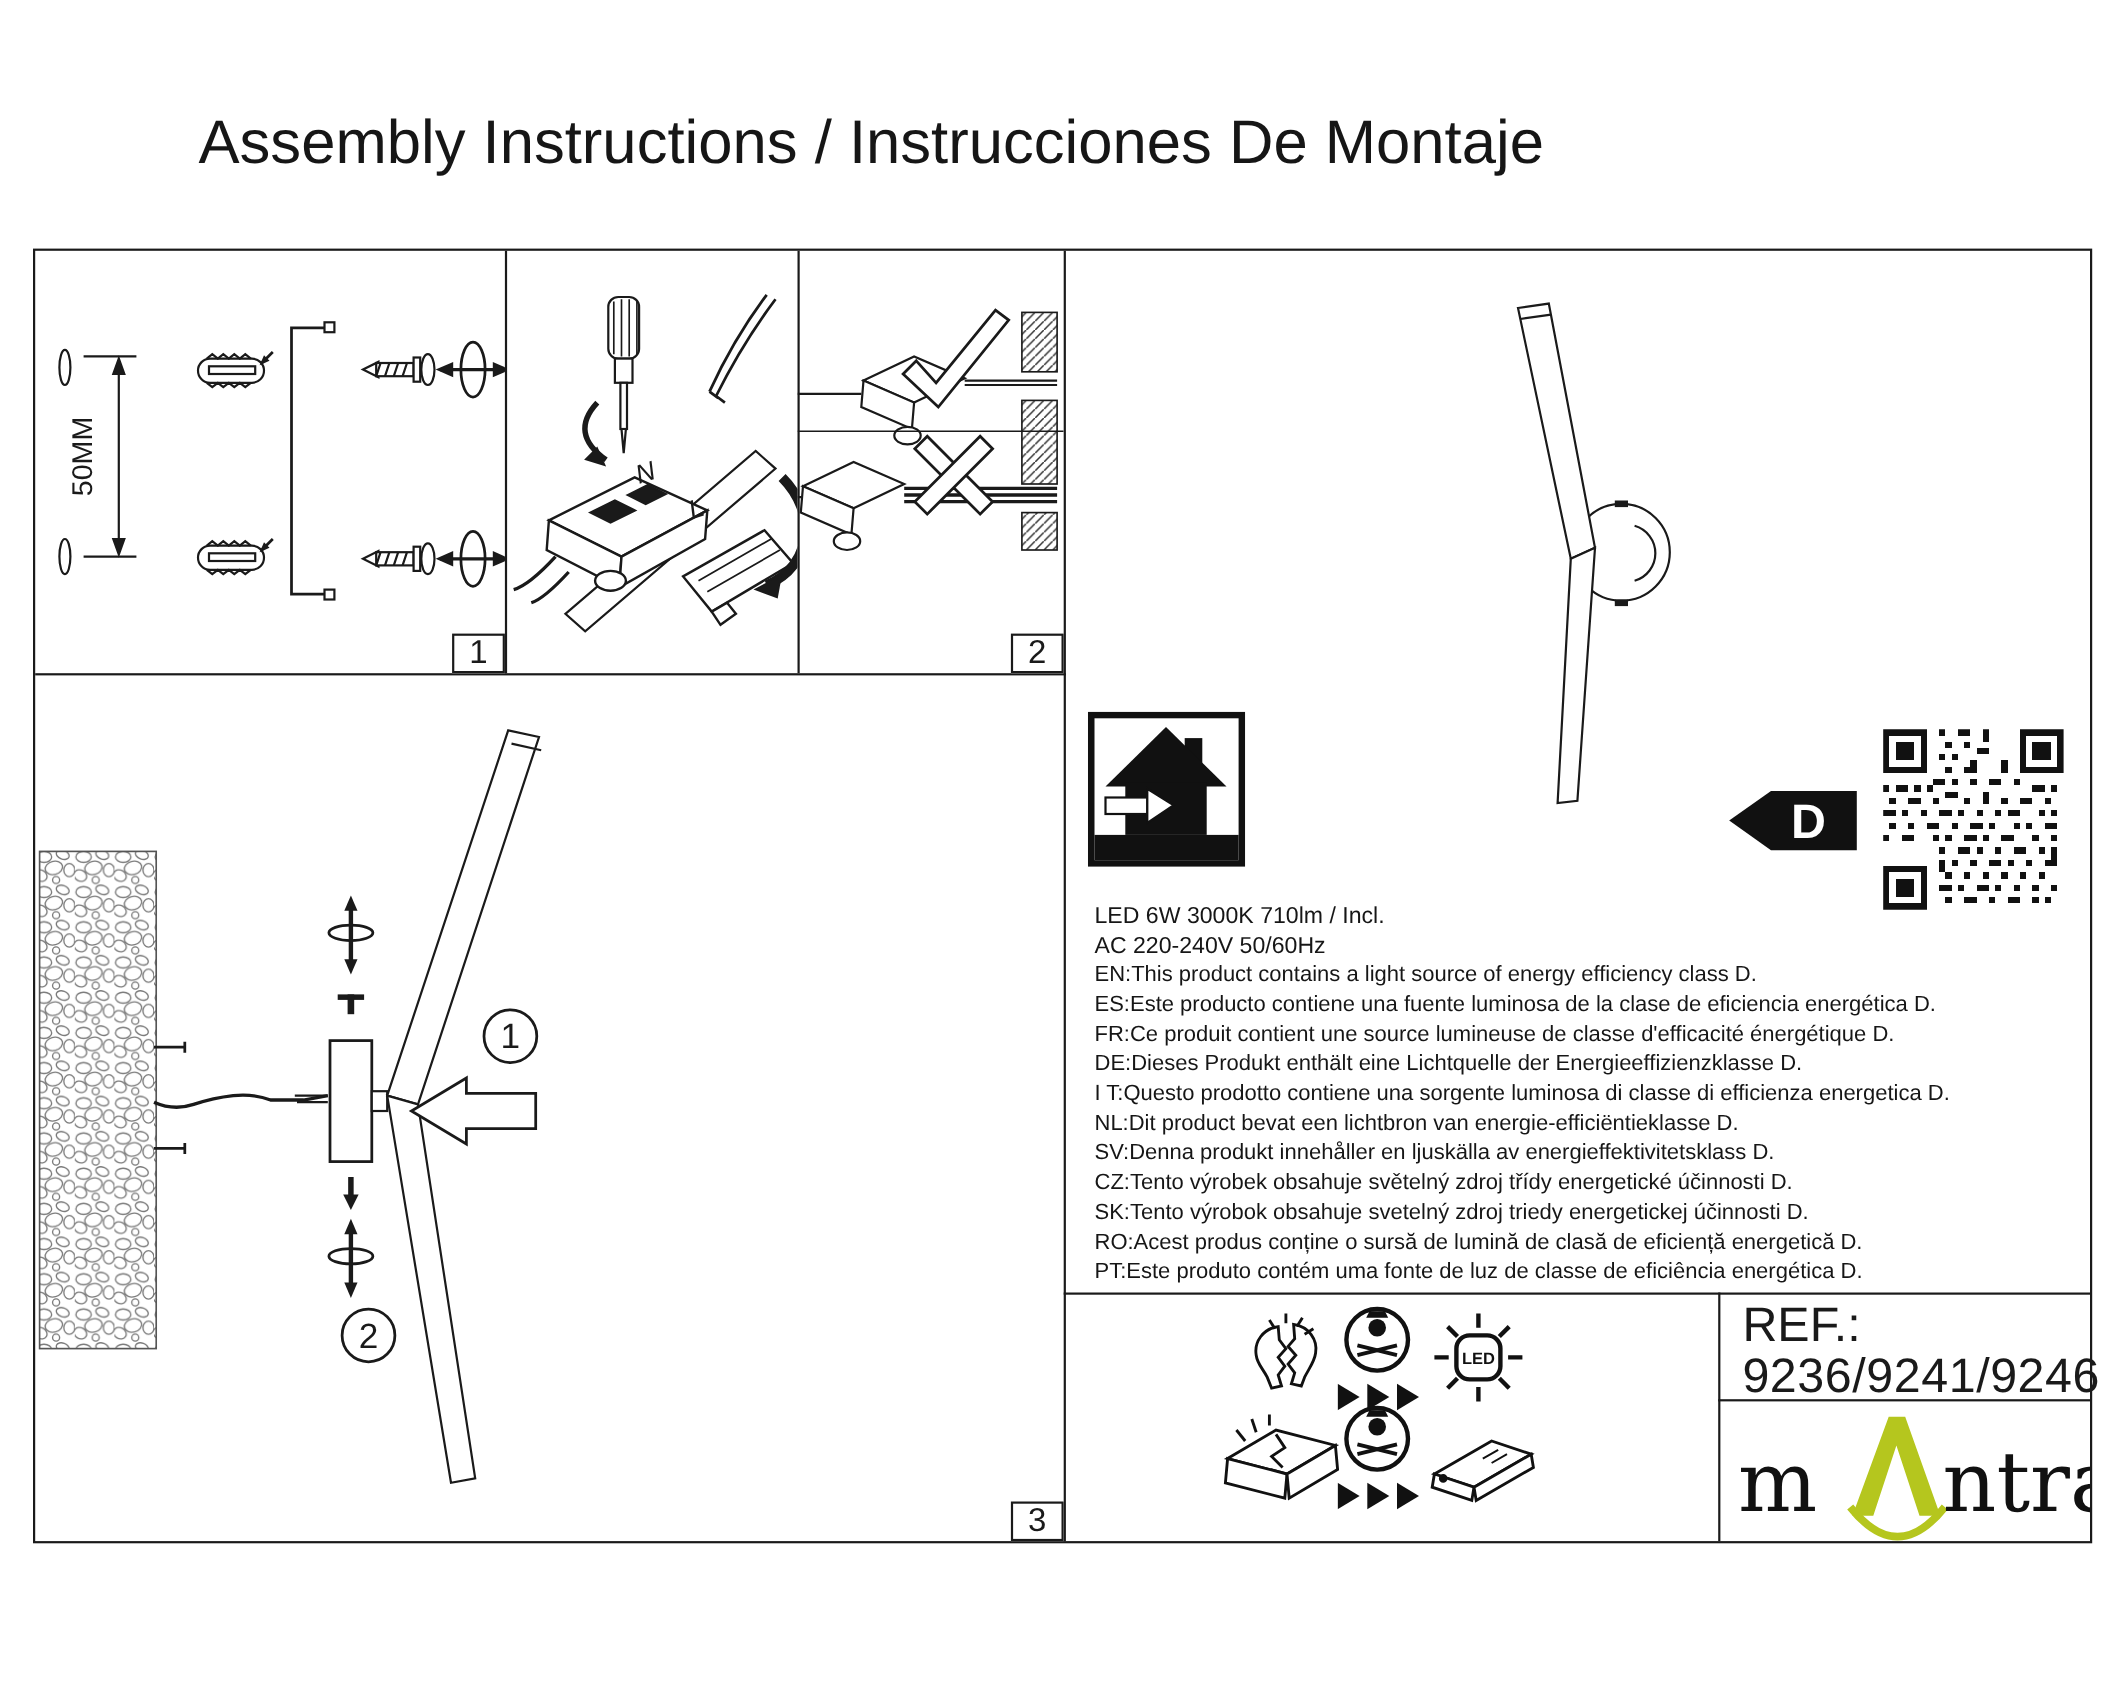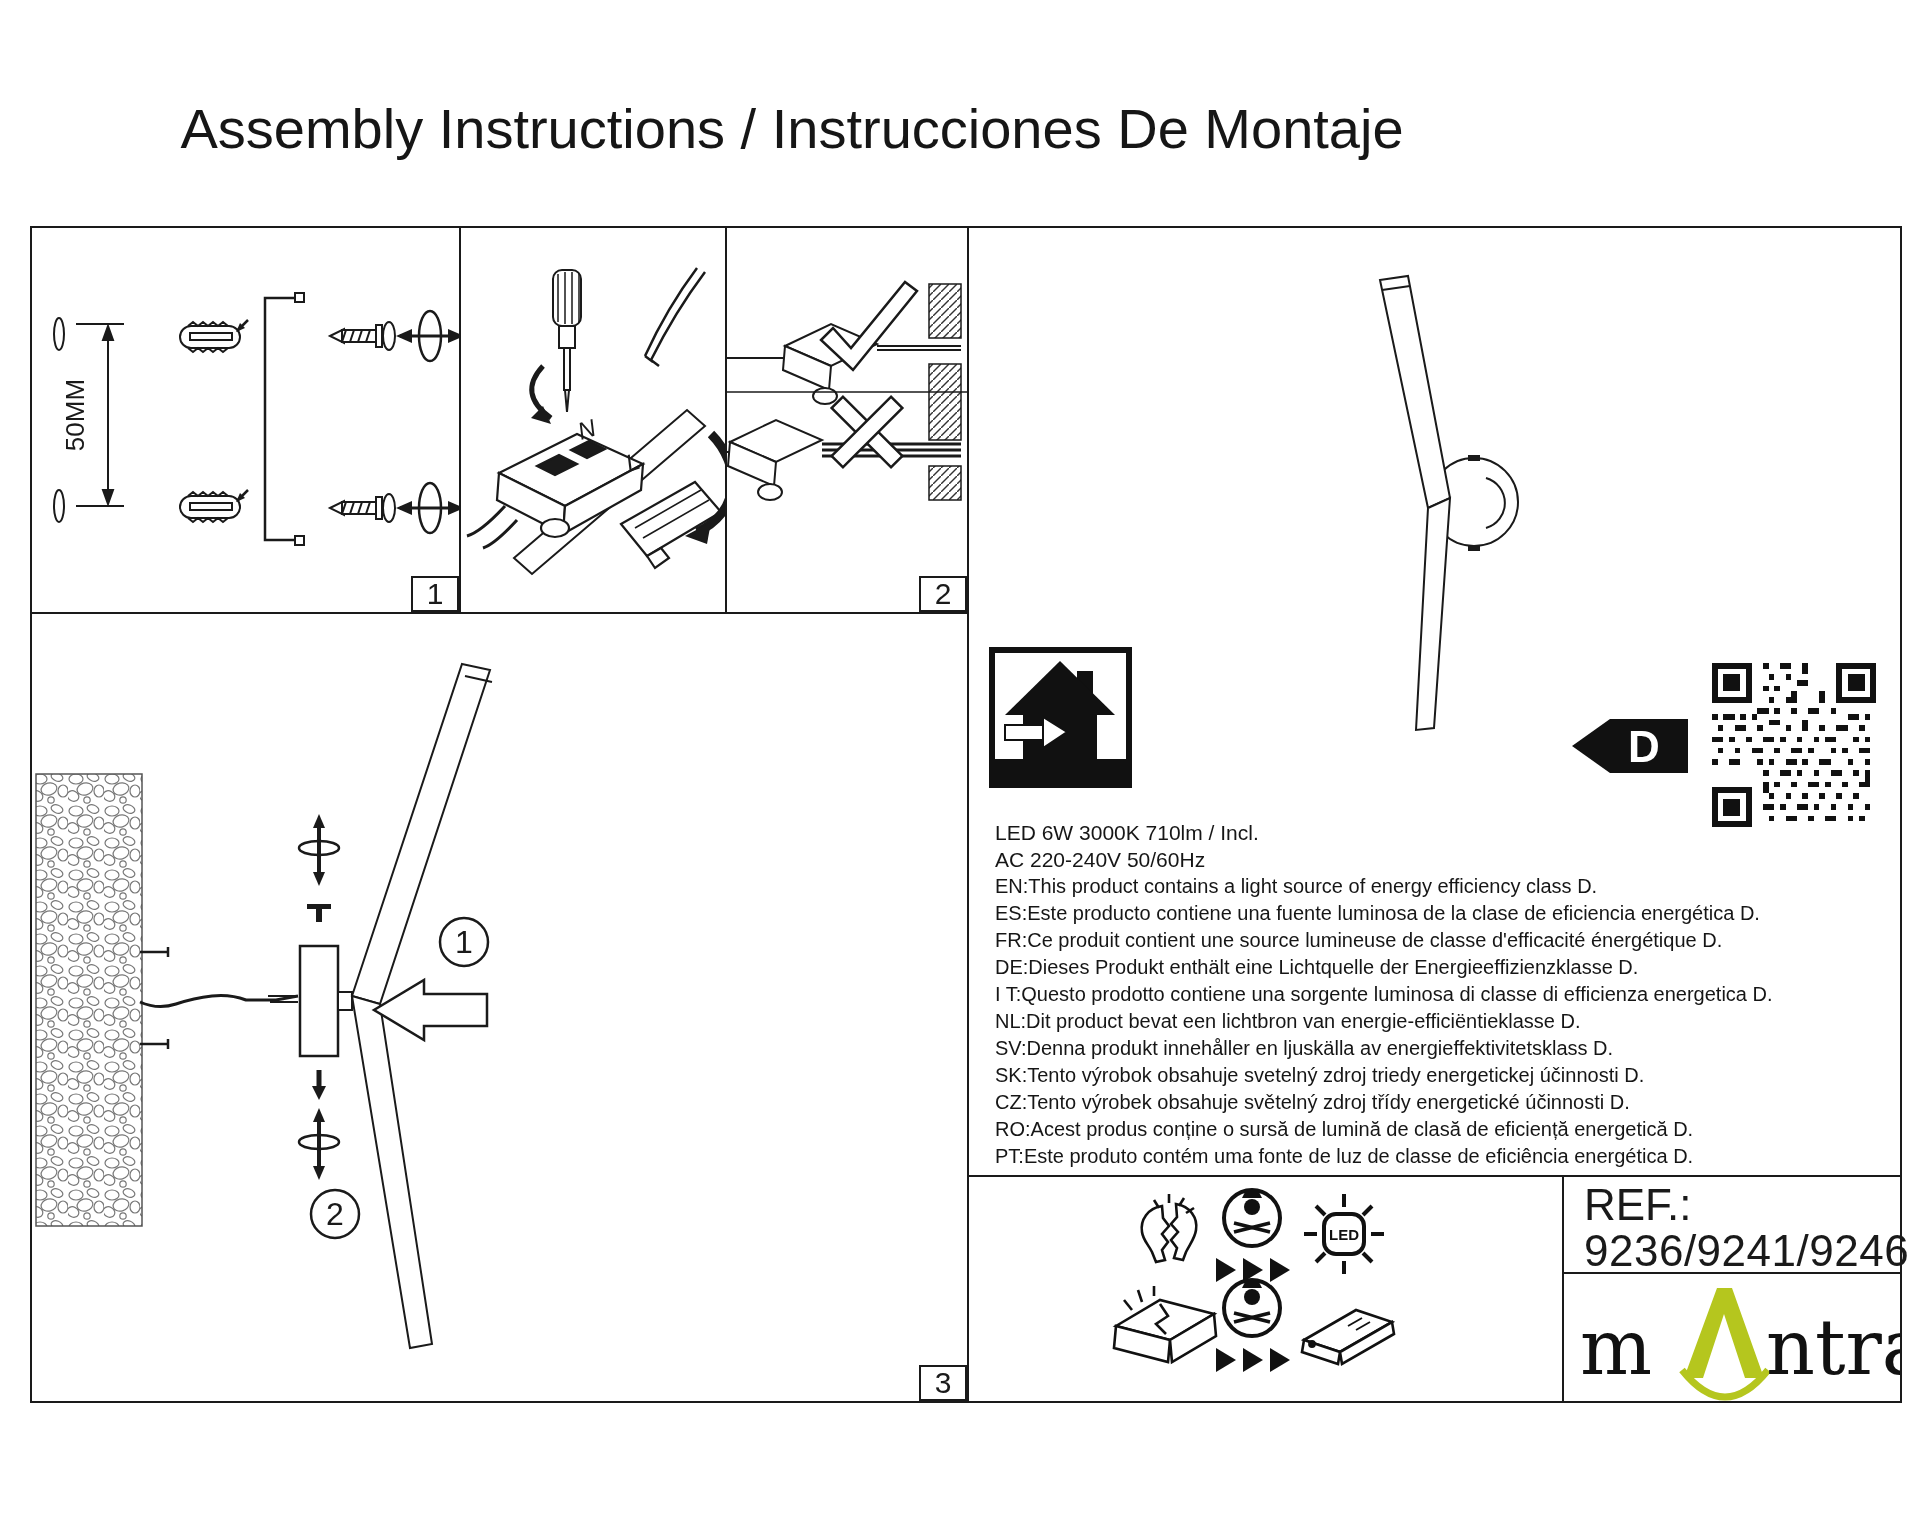--- a/index.html
+++ b/index.html
@@ -308,22 +308,22 @@
   <div class="abs spec">
     <div class="big">LED  6W  3000K  710lm / Incl.</div>
     <div class="big">AC 220-240V  50/60Hz</div>
     <div>EN:This product contains a light source of energy efficiency class D.</div>
     <div>ES:Este producto contiene una fuente luminosa de la clase de eficiencia energética D.</div>
     <div>FR:Ce produit contient une source lumineuse de classe d'efficacité énergétique D.</div>
     <div>DE:Dieses Produkt enthält eine Lichtquelle der Energieeffizienzklasse D.</div>
     <div>I T:Questo prodotto contiene una sorgente luminosa di classe di efficienza energetica D.</div>
     <div>NL:Dit product bevat een lichtbron van energie-efficiëntieklasse D.</div>
     <div>SV:Denna produkt innehåller en ljuskälla av energieffektivitetsklass D.</div>
+    <div>CZ:Tento výrobek obsahuje světelný zdroj třídy energetické účinnosti D.</div>
     <div>SK:Tento výrobok obsahuje svetelný zdroj triedy energetickej účinnosti D.</div>
-    <div>CZ:Tento výrobek obsahuje světelný zdroj třídy energetické účinnosti D.</div>
     <div>RO:Acest produs conține o sursă de lumină de clasă de eficiență energetică D.</div>
     <div>PT:Este produto contém uma fonte de luz de classe de eficiência energética D.</div>
   </div>
 
   <svg class="abs" style="left:1100px;top:964px" width="74" height="80" viewBox="0 0 74 80">
     <g stroke="#111" stroke-width="2.6" fill="#fff">
       <path d="M30 14 C16 16 8 28 10 40 c1 8 6 12 10 20 l4 10 9 -2 -3 -10 6 -8 -6 -8 7 -8 -6 -8z"></path>
       <path d="M44 12 C58 14 66 26 64 38 c-1 8 -6 14 -10 22 l-3 8 -9 -2 3 -10 -6 -8 7 -8 -7 -8 6 -7z"></path>
     </g>
     <g stroke="#111" stroke-width="2.6">

